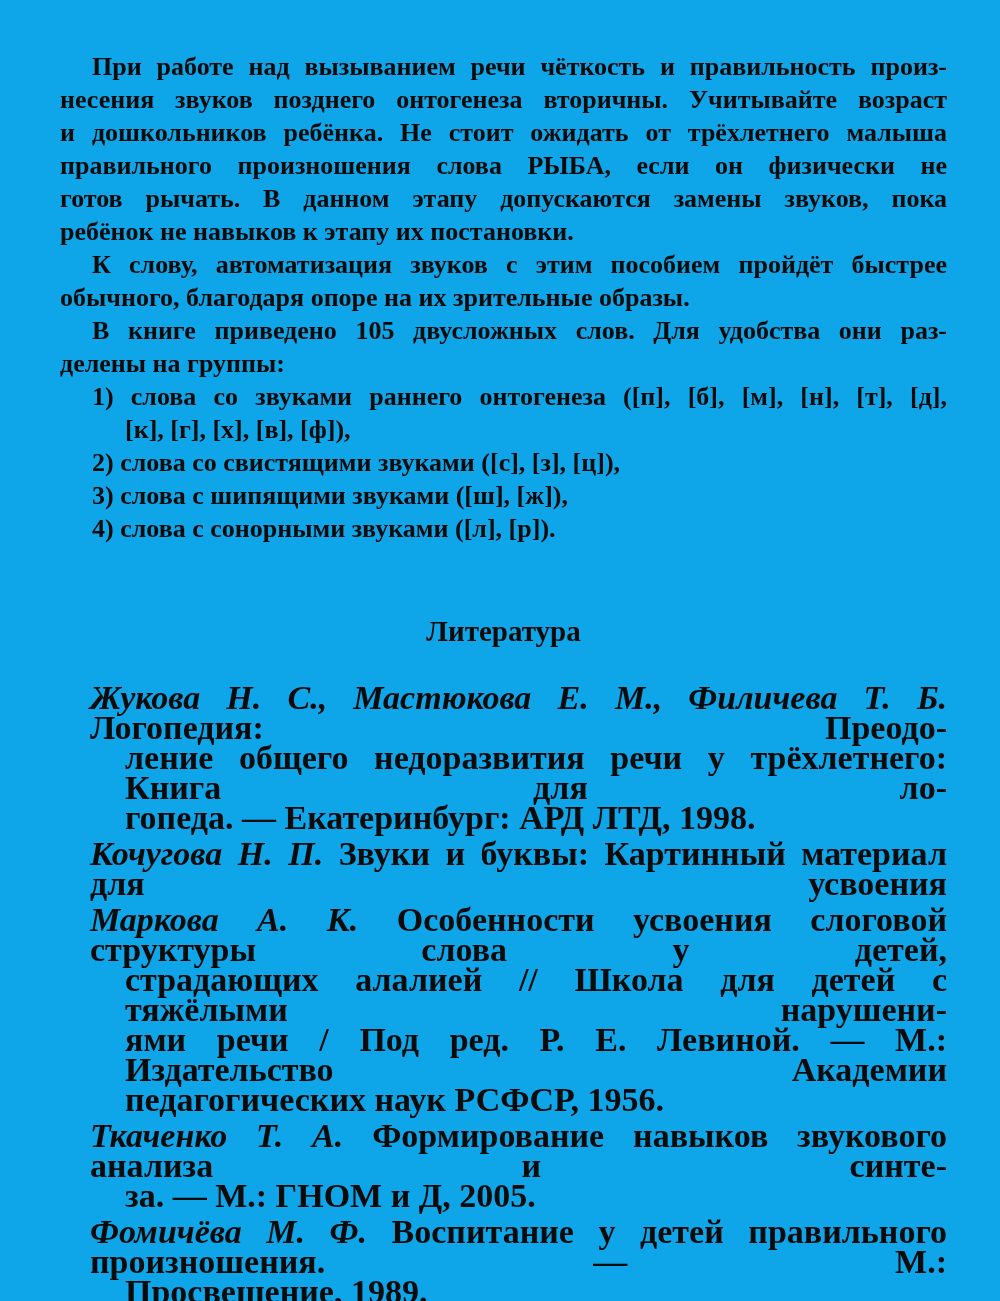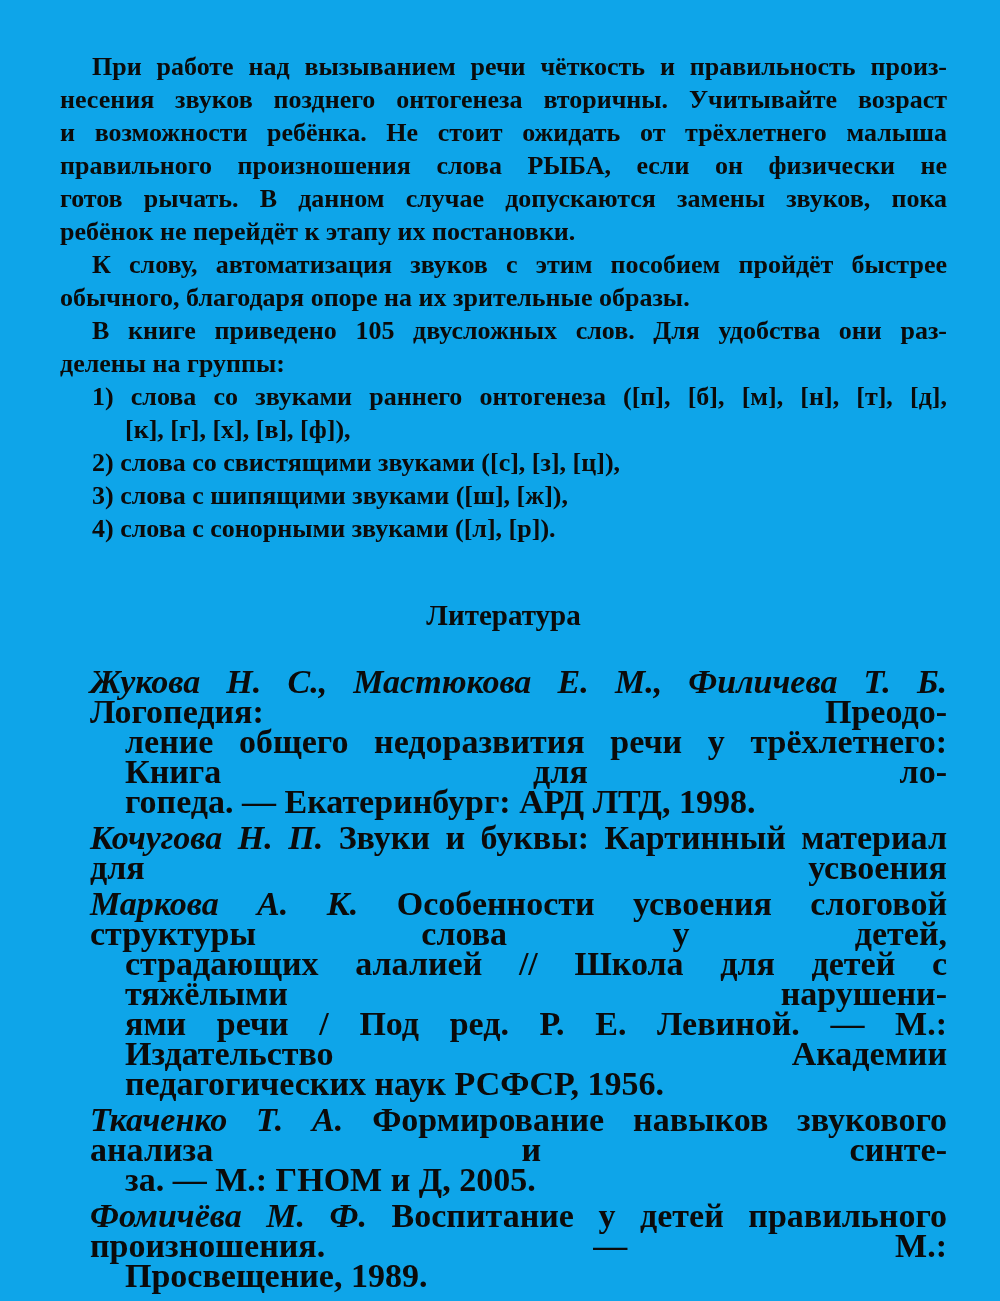--- a/index.html
+++ b/index.html
@@ -27,21 +27,21 @@
     text-align: justify;
     text-align-last: justify;
   }
   .line.last {
     text-align-last: left;
   }
   .paragraph .line.indent { padding-left: 32px; }
   .group-item .line.item-first { padding-left: 32px; }
   .group-item .line.item-cont  { padding-left: 65px; }
   .heading {
-    margin: 52px 0 34px 0;
+    margin: 68px 0 34px 0;
     font-size: 29px;
     line-height: 36px;
     font-weight: 700;
     text-align: center;
     text-align-last: center;
   }
   .bibliography {
     font-size: 34px;
     line-height: 30px;
   }
@@ -51,24 +51,24 @@
   .author { font-style: italic; }
 </style>
 </head>
 <body>
 
 <div class="page">
   <section class="intro">
       <div class="paragraph">
         <div class="line indent">При работе над вызыванием речи чёткость и правильность произ-</div>
         <div class="line">несения звуков позднего онтогенеза вторичны. Учитывайте возраст</div>
-        <div class="line">и возможности ребёнка. Не стоит ожидать от трёхлетнего малыша</div>
+        <div class="line">и дошкольников ребёнка. Не стоит ожидать от трёхлетнего малыша</div>
         <div class="line">правильного произношения слова РЫБА, если он физически не</div>
-        <div class="line">готов рычать. В данном случае допускаются замены звуков, пока</div>
-        <div class="line last">ребёнок не перейдёт к этапу их постановки.</div>
+        <div class="line">готов рычать. В данном этапу допускаются замены звуков, пока</div>
+        <div class="line last">ребёнок не навыков к этапу их постановки.</div>
       </div>
       <div class="paragraph">
         <div class="line indent">К слову, автоматизация звуков с этим пособием пройдёт быстрее</div>
         <div class="line last">обычного, благодаря опоре на их зрительные образы.</div>
       </div>
       <div class="paragraph">
         <div class="line indent">В книге приведено 105 двусложных слов. Для удобства они раз-</div>
         <div class="line last">делены на группы:</div>
       </div>
     </section>

